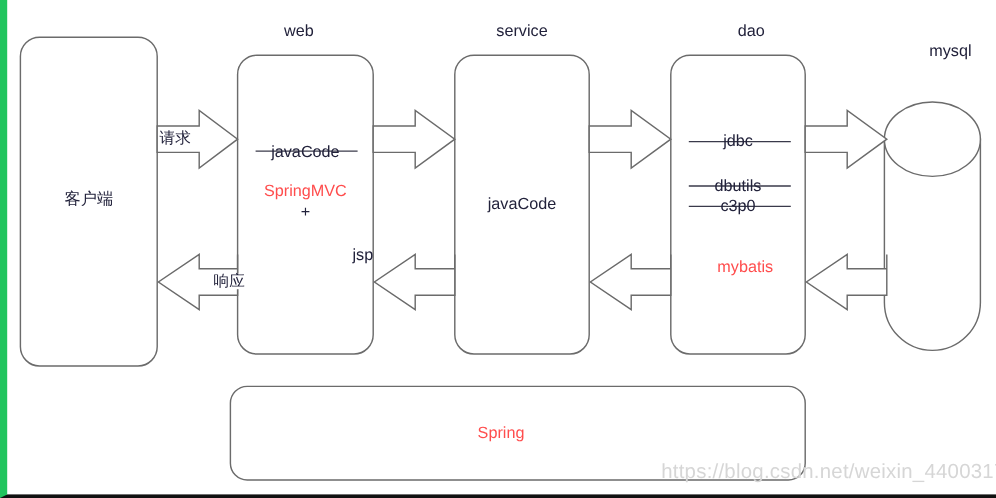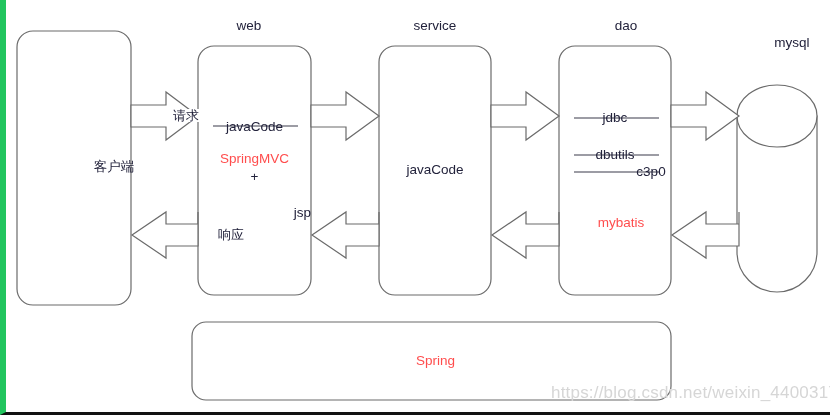--- a/index.html
+++ b/index.html
@@ -47,21 +47,20 @@
     font-size: 13.5px;
   }
   .arrow-label {
     font-size: 13px;
     color: #22223b;
     background: #ffffff;
     padding: 0 1px;
   }
   .cjk {
     font-family: "DejaVu Sans", sans-serif;
-    margin-left: 40px;
   }
   .watermark {
     position: absolute;
     font-size: 17px;
     color: #d6d6d6;
     letter-spacing: 0.2px;
     white-space: nowrap;
     font-family: "Liberation Sans", sans-serif;
   }
 </style>
@@ -117,23 +116,23 @@
 
   <div class="lbl box-text" style="left:192px; top:120px; width:113px;">javaCode</div>
   <div class="lbl red-text" style="left:192px; top:152px; width:113px;">SpringMVC</div>
   <div class="lbl box-text" style="left:192px; top:170px; width:113px;">+</div>
   <div class="lbl box-text" style="left:192px; top:206px; width:113px;text-align:right;">jsp</div>
 
   <div class="lbl box-text" style="left:373px; top:163px; width:112px;">javaCode</div>
 
   <div class="lbl box-text" style="left:553px; top:111px; width:112px;">jdbc</div>
   <div class="lbl box-text" style="left:553px; top:148px; width:112px;">dbutils</div>
-  <div class="lbl box-text" style="left:553px; top:165px; width:112px;margin-left:36px;">c3p0</div>
+  <div class="lbl box-text" style="left:553px; top:165px; width:112px;">c3p0</div>
   <div class="lbl red-text" style="left:553px; top:216px; width:124px;">mybatis</div>
 
-  <div class="lbl red-text" style="left:190px; top:354px; width:479px;">Spring</div>
+  <div class="lbl red-text" style="left:172px; top:354px; width:479px;">Spring</div>
 
   <div class="lbl arrow-label cjk" style="left:126px; top:109px; width:42px; text-align:left;">请求</div>
   <div class="lbl arrow-label cjk" style="left:155px; top:228px; width:42px; text-align:right;">响应</div>
 
   <div class="watermark" style="left:545px; top:383px;">https://blog.csdn.net/weixin_44003176</div>
 
 </div>
 
 </body></html>

